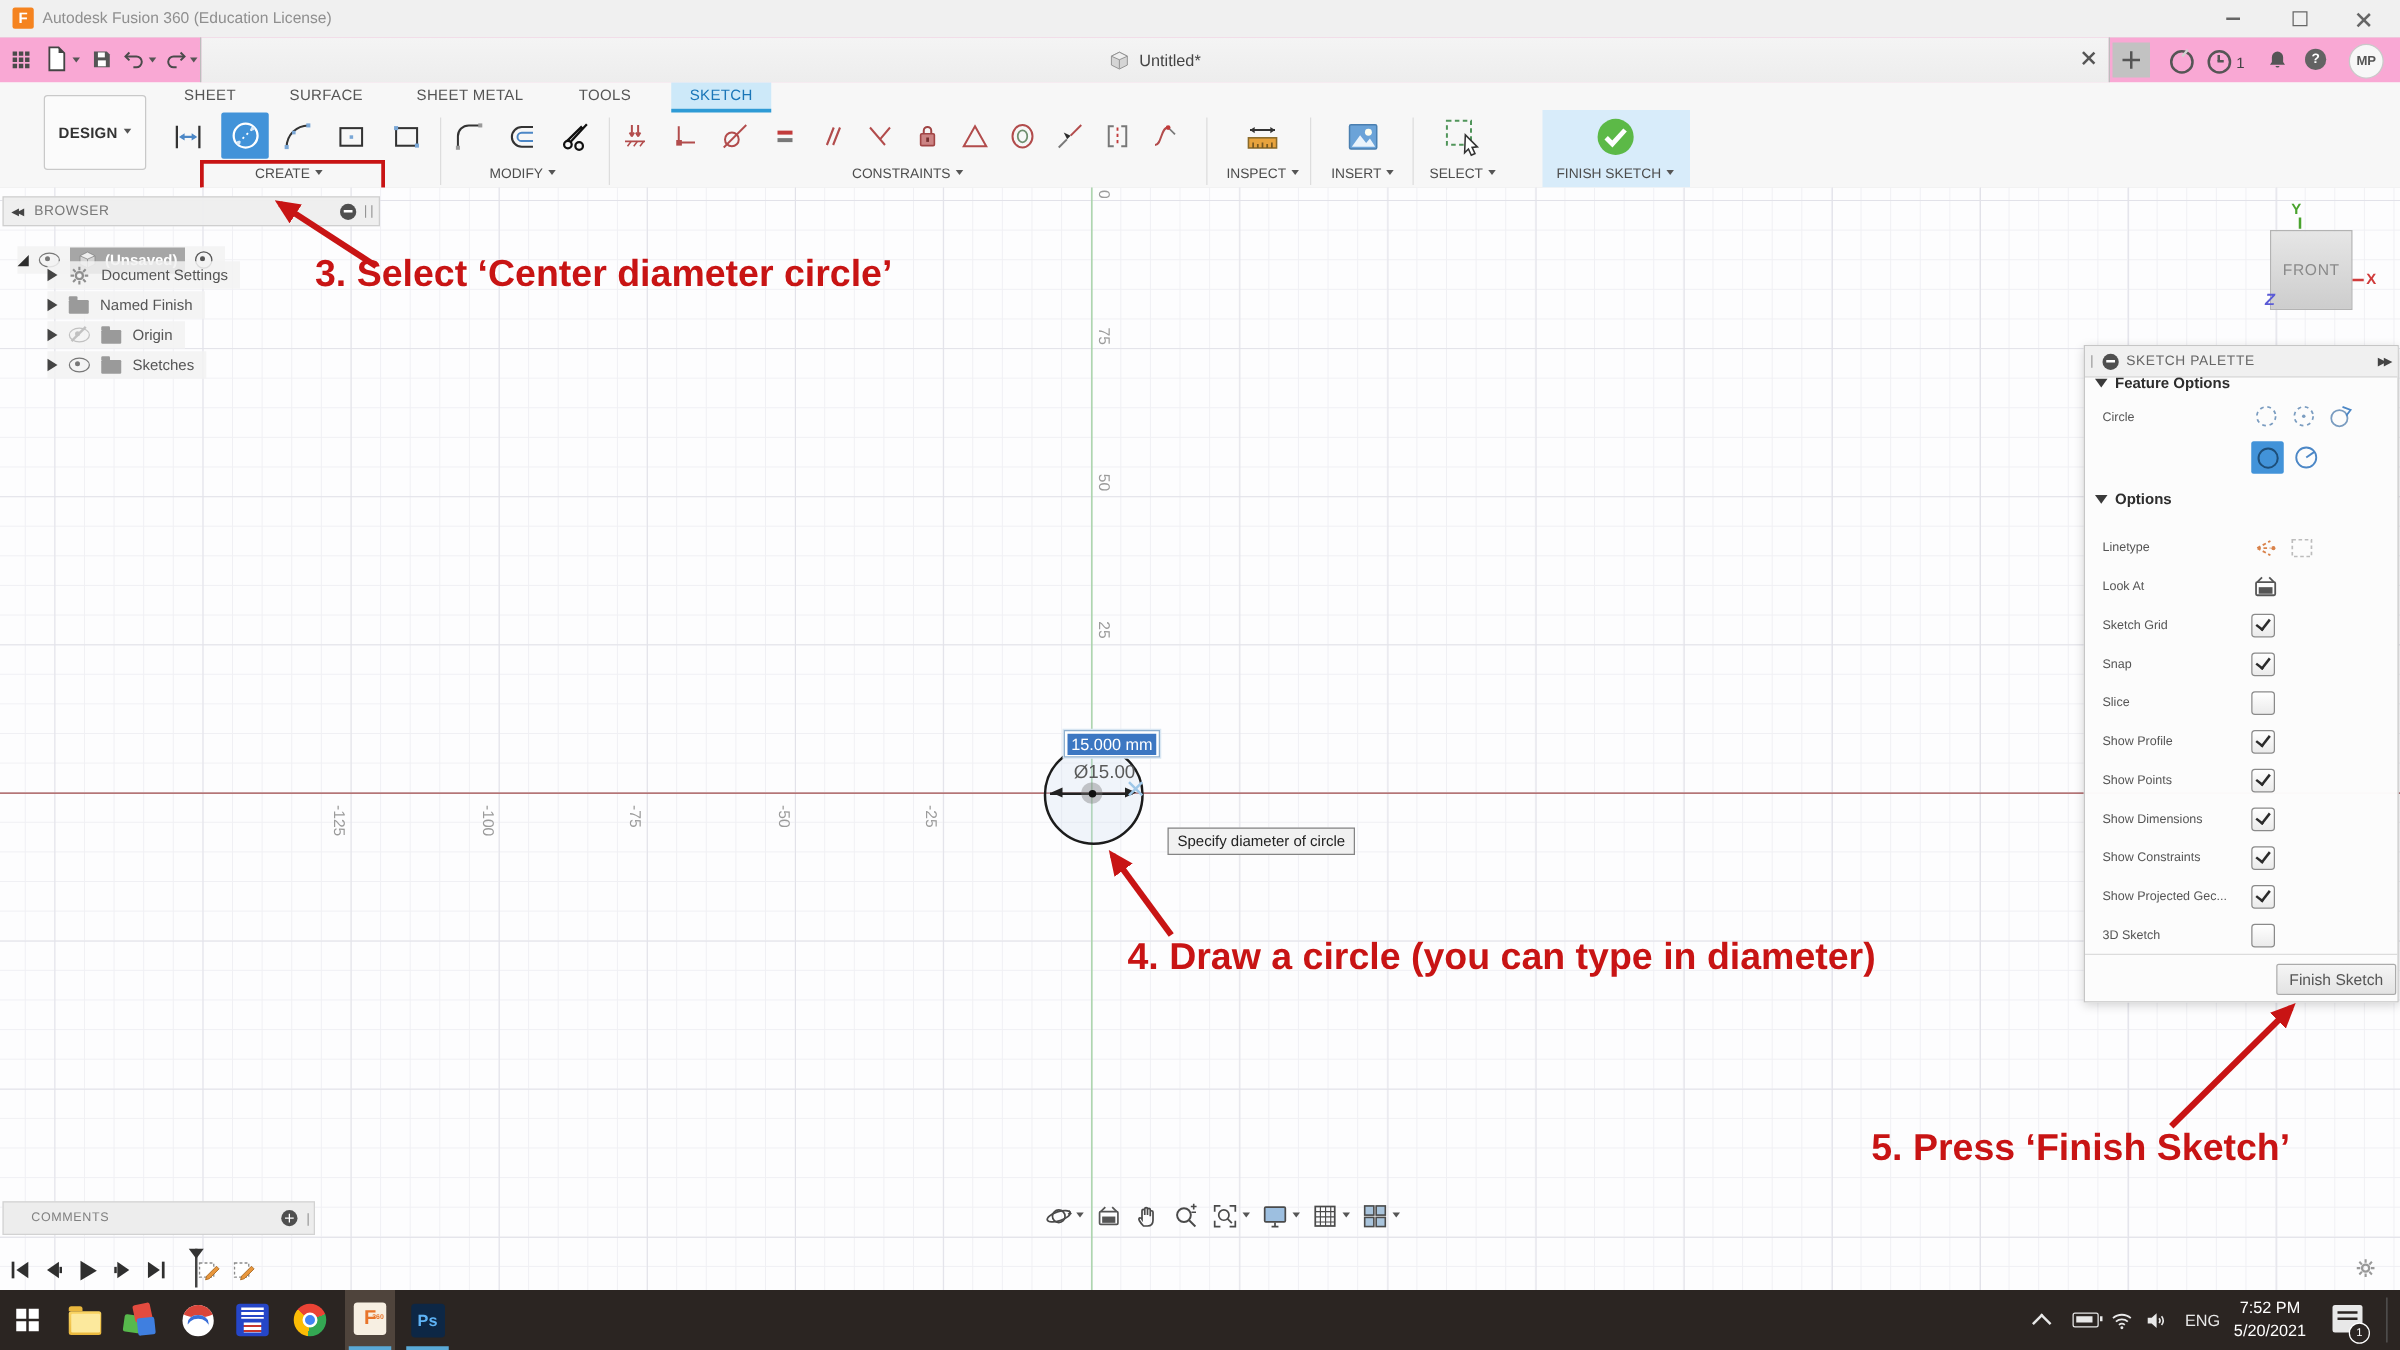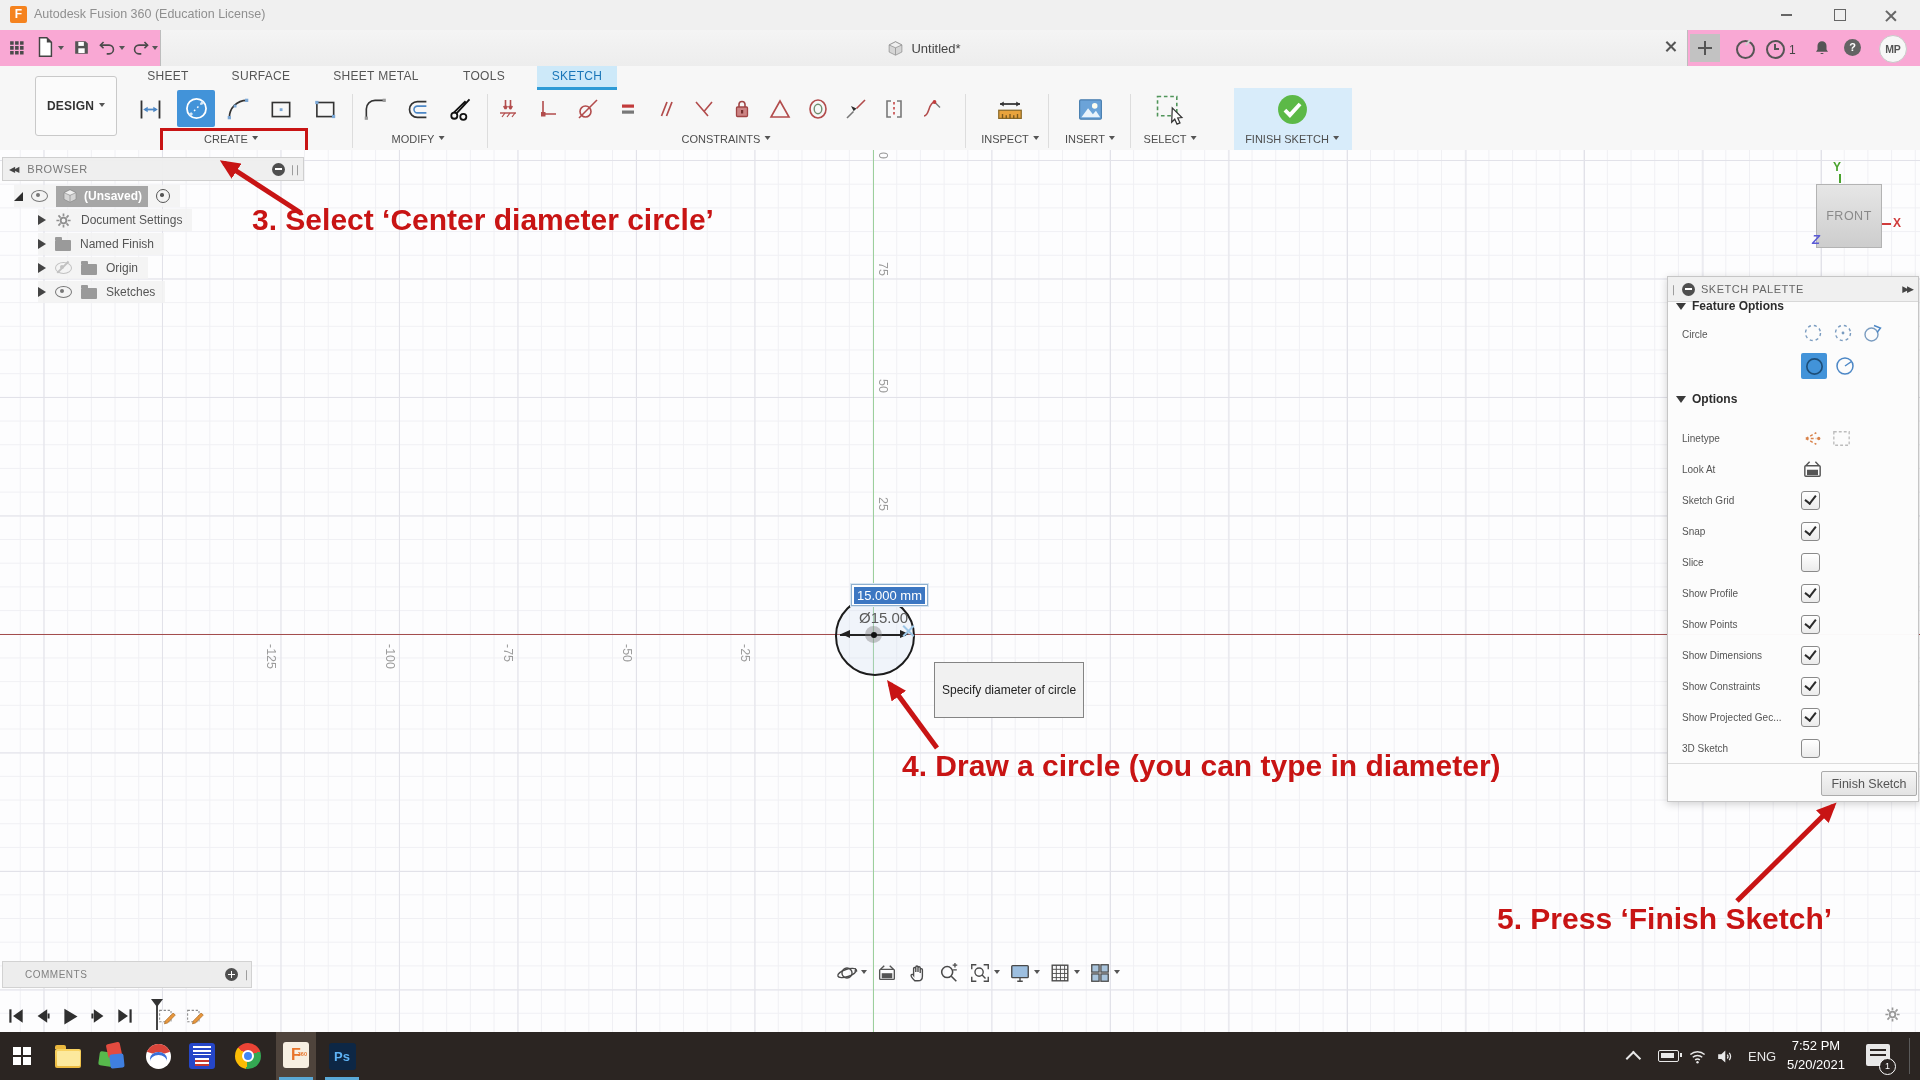--- a/index.html
+++ b/index.html
@@ -71,21 +71,21 @@
   #chalo{position:absolute;left:865px;top:476px;width:17px;height:17px;border-radius:50%;background:rgba(120,120,120,.4);}
   #cdot{position:absolute;left:870.5px;top:481.5px;width:6px;height:6px;border-radius:50%;background:#111;}
   #dline{position:absolute;left:840px;top:484px;width:66px;height:1.5px;background:#222;}
   .dlarr{position:absolute;top:480px;width:0;height:0;border:4.5px solid transparent;}
   #dlarr-l{left:837px;border-right:9px solid #222;}
   #dlarr-r{left:900px;border-left:9px solid #222;}
   .snapx{position:absolute;width:15px;height:2px;background:#9ec7e8;}
   #diminput{position:absolute;left:851px;top:434px;height:20px;background:#fff;border:1px solid #8fb0cf;box-shadow:0 0 0 1px #d8e6f2;display:flex;align-items:center;padding:0 2px;}
   #diminput span{background:#3c77c2;color:#fff;font-size:13px;padding:1px 3px;}
   #dimlabel{position:absolute;left:859px;top:459px;font-size:15px;color:#5a5a5a;}
-  #cursor-tip{position:absolute;left:934px;top:512px;height:18px;background:#f1f1f1;border:1px solid #848484;font-size:12px;color:#222;padding:18px 7px;line-height:18px;}
+  #cursor-tip{position:absolute;left:934px;top:512px;height:18px;background:#f1f1f1;border:1px solid #848484;font-size:12px;color:#222;padding:1px 7px;line-height:18px;}
   
   #viewcube{position:absolute;left:1816px;top:34px;width:64px;height:62px;background:linear-gradient(#e6e6e6,#cdcdcd);border:1px solid #b3b3b3;color:#8a8a8a;font-size:12.5px;display:flex;align-items:center;justify-content:center;letter-spacing:.5px;}
   #vc-y{position:absolute;left:1833px;top:10px;color:#4aa32e;font-size:12px;font-weight:bold;}
   #vc-ystem{position:absolute;left:1839px;top:24px;width:1.5px;height:9px;background:#4aa32e;}
   #vc-x{position:absolute;left:1893px;top:66px;color:#d03b3b;font-size:12px;font-weight:bold;}
   #vc-xstem{position:absolute;left:1882px;top:73px;width:9px;height:1.5px;background:#d03b3b;}
   #vc-z{position:absolute;left:1812px;top:82px;color:#5b5bd6;font-size:13px;font-weight:bold;font-style:italic;}
   #canvas-gear{position:absolute;left:1884px;top:856px;color:#999;}
 
   
@@ -706,21 +706,21 @@
         </svg>
       </div>
   </div>
 
   <div id="browser-hd" class="z50">
     <span class="collapse-arrows">◀◀</span>
     <span class="ttl">BROWSER</span>
     <div class="mincirc" style="margin-left:auto;margin-right:5px;"></div>
     <span class="grip" style="margin-right:3px;">∣∣</span>
   </div>
-  <div class="brow z50" style="left:14px;top:185px;gap:8px;">
+  <div class="brow z50" style="left:14px;top:197px;gap:8px;">
     <div class="tri-open"></div>
     <div class="eyeic"></div>
     <div class="unsaved-bar">
       <svg class="i" width="16" height="16" style="margin-right:6px;">
           <use href="#s-cube"></use>
         </svg>
       <span>(Unsaved)</span>
     </div>
     <div class="radio"></div>
   </div>

